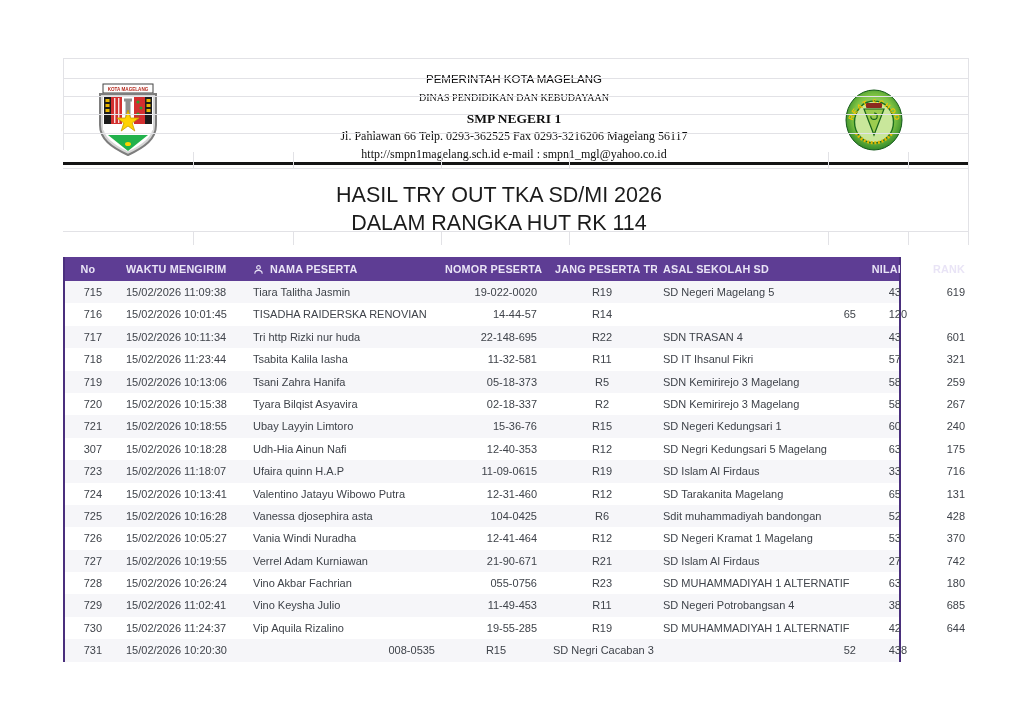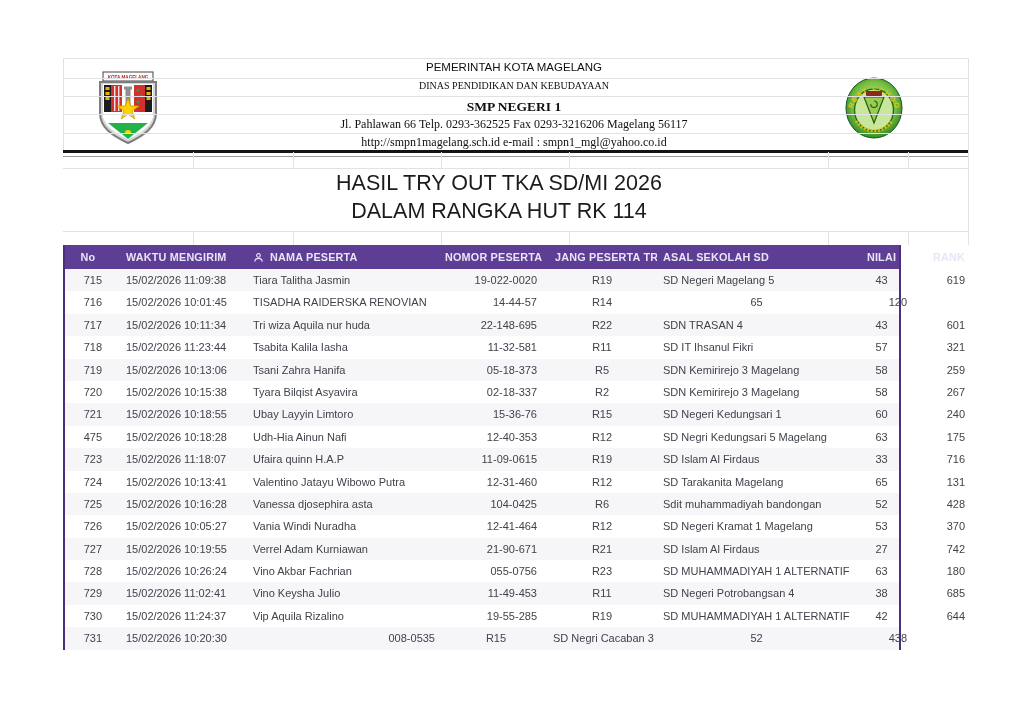--- a/index.html
+++ b/index.html
@@ -1,17 +1,17 @@
 <!DOCTYPE html>
 <html style="--header-bg: #5e3d94; --accent-border: #4a2f7d; --stripe: #f6f6f9;"><head>
 <meta charset="utf-8">
 <style>
   html,body{margin:0;padding:0;background:#fff;width:1024px;height:724px;overflow:hidden;}
   body{position:relative;font-family:"Liberation Sans","DejaVu Sans",sans-serif;color:#202124;}
-  .abs{position:absolute;}
+  .abs{position:absolute;margin-top:12px;}
   
   .gl{position:absolute;background:#e2e2e6;}
   
   .lh-text{left:63px;width:902px;text-align:center;}
   .lh1{top:61px;font-size:11.5px;color:#0f0f0f;}
   .lh2{top:80px;font-family:"Liberation Serif","DejaVu Serif",serif;font-size:10px;color:#0f0f0f;}
   .lh3{top:99px;font-family:"Liberation Serif","DejaVu Serif",serif;font-size:13.5px;font-weight:bold;color:#0f0f0f;}
   .lh4{top:117px;font-family:"Liberation Serif","DejaVu Serif",serif;font-size:12px;color:#0f0f0f;}
   .lh5{top:135px;font-family:"Liberation Serif","DejaVu Serif",serif;font-size:12px;color:#0f0f0f;}
   .rule-thick{left:63px;top:150px;width:905px;height:3px;background:#141414;}
@@ -27,21 +27,21 @@
   .t-row{display:grid;grid-template-columns:46px 133px 201px 102px 110px 205px 45px 58px;
          height:22.4px;line-height:22.4px;background:#fff;}
   .t-row.striped{background:var(--stripe);}
   .cell{overflow:hidden;white-space:nowrap;}
   .c-no{text-align:right;padding-right:9px;}
   .c-waktu{padding-left:15px;}
   .c-nama{padding-left:9px;}
   .c-nomor{text-align:right;padding-right:10px;}
   .c-jenjang{text-align:center;}
   .c-asal{padding-left:6px;}
-  .c-nilai{text-align:center;padding-right:6px;}
+  .c-nilai{text-align:right;padding-right:6px;}
   .c-rank{text-align:right;}
   .t-head .hc{font-weight:600;letter-spacing:.2px;}
   .t-head .c-jenjang{text-align:left;padding-left:8px;font-weight:700;}
   .t-head .c-asal{font-weight:700;}
   .t-head .c-no{text-align:center;padding-right:0;}
   .hicon{display:inline-block;vertical-align:-2px;margin-right:6px;}
 </style>
 </head>
 <body>
 
@@ -148,21 +148,21 @@
     <div class="cell c-nama">TISADHA RAIDERSKA RENOVIAN</div>
     <div class="cell c-nomor">14-44-57</div>
     <div class="cell c-jenjang">R14</div>
     <div class="cell c-nilai">65</div>
     <div class="cell c-rank">120</div>
   </div>
 
   <div class="t-row striped">
     <div class="cell c-no">717</div>
     <div class="cell c-waktu">15/02/2026 10:11:34</div>
-    <div class="cell c-nama">Tri wiza Aquila nur huda</div>
+    <div class="cell c-nama">Tri http Rizki nur huda</div>
     <div class="cell c-nomor">22-148-695</div>
     <div class="cell c-jenjang">R22</div>
     <div class="cell c-asal">SDN TRASAN 4</div>
     <div class="cell c-nilai">43</div>
     <div class="cell c-rank">601</div>
   </div>
 
   <div class="t-row">
     <div class="cell c-no">718</div>
     <div class="cell c-waktu">15/02/2026 11:23:44</div>
@@ -201,21 +201,21 @@
     <div class="cell c-waktu">15/02/2026 10:18:55</div>
     <div class="cell c-nama">Ubay Layyin Limtoro</div>
     <div class="cell c-nomor">15-36-76</div>
     <div class="cell c-jenjang">R15</div>
     <div class="cell c-asal">SD Negeri Kedungsari 1</div>
     <div class="cell c-nilai">60</div>
     <div class="cell c-rank">240</div>
   </div>
 
   <div class="t-row">
-    <div class="cell c-no">475</div>
+    <div class="cell c-no">307</div>
     <div class="cell c-waktu">15/02/2026 10:18:28</div>
     <div class="cell c-nama">Udh-Hia Ainun Nafi</div>
     <div class="cell c-nomor">12-40-353</div>
     <div class="cell c-jenjang">R12</div>
     <div class="cell c-asal">SD Negri Kedungsari 5 Magelang</div>
     <div class="cell c-nilai">63</div>
     <div class="cell c-rank">175</div>
   </div>
 
   <div class="t-row striped">

